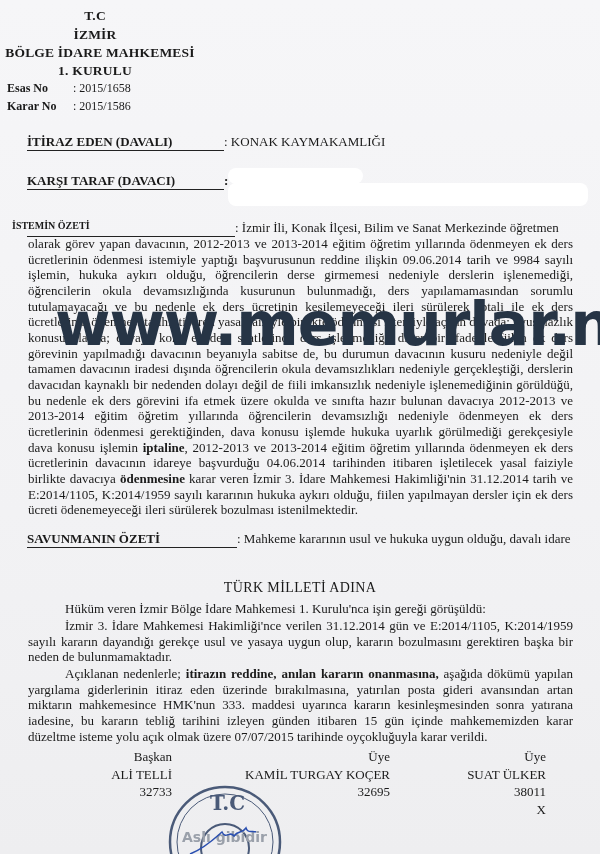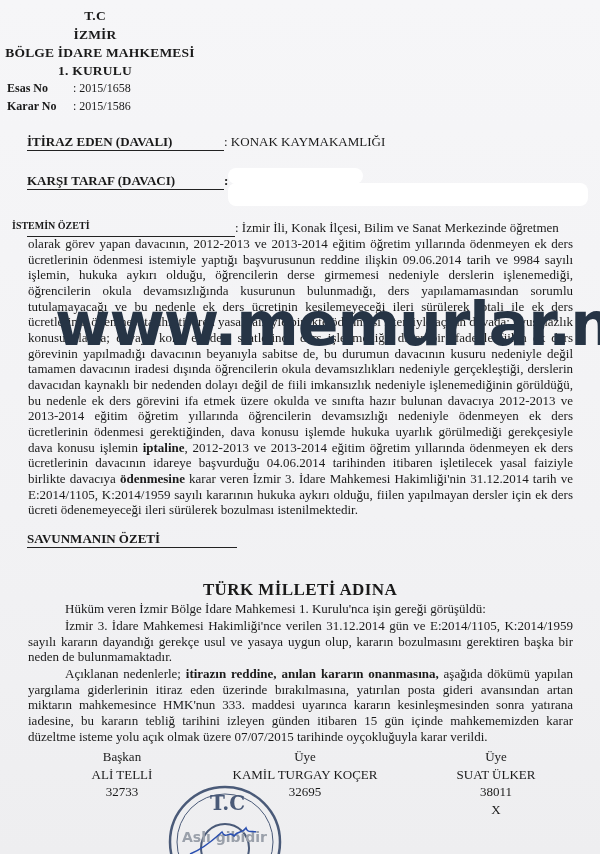--- a/index.html
+++ b/index.html
@@ -17,22 +17,22 @@
   .abs { position:absolute; }
   .hdr { font-weight:bold; font-size:13.5px; text-align:center; letter-spacing:0.2px; }
   .meta { font-weight:bold; font-size:12px; }
   .meta .val { font-weight:normal; }
   .label-line { position:absolute; height:1px; background:#222; }
   .body-text { font-size:13px; line-height:15.65px; text-align:justify; text-align-last:left; }
   .body-text b { font-weight:bold; }
   .para { position:absolute; left:28px; width:545px; }
   .indent { text-indent:37px; }
   .redact { position:absolute; background:#ffffff; border-radius:8px; }
-  .title-center { font-weight:bold; font-size:17px; text-align:center; letter-spacing:0.4px; }
-  .sig { position:absolute; font-size:13px; text-align:center; line-height:17.5px; }
+  .title-center { font-weight:normal; font-size:14px; text-align:center; letter-spacing:0.4px; }
+  .sig { position:absolute; font-size:13px; text-align:right; line-height:17.5px; }
   .watermark {
     position:absolute; left:55px; top:296px; width:500px;
     font-family:"DejaVu Sans", sans-serif; font-weight:bold;
     font-size:60px; line-height:56px; color:#263445; letter-spacing:-1px;
     text-align:center;
   }
   .stamp { position:absolute; left:160px; top:780px; }
   .stamp-text { font-family:"DejaVu Sans", sans-serif; font-weight:bold; font-size:14px; fill:#9aa0aa; }
 </style>
 </head>
@@ -62,20 +62,21 @@
   <div class="redact" style="left:228px;top:168px;width:135px;height:16px;"></div>
   <div class="redact" style="left:228px;top:183px;width:360px;height:23px;"></div>
 
   <div class="abs" style="left:12px;top:220px;font-size:10px;font-weight:bold;">İSTEMİN ÖZETİ</div>
   <div class="label-line" style="left:27px;top:236px;width:208px;"></div>
   <div class="abs body-text" style="left:235px;top:220px;width:338px;">: İzmir İli, Konak İlçesi, Bilim ve Sanat Merkezinde öğretmen</div>
   <div class="para body-text" style="top:236px;"><span>olarak görev yapan davacının, 2012-2013 ve 2013-2014 eğitim öğretim yıllarında ödenmeyen ek ders ücretlerinin ödenmesi istemiyle yaptığı başvurusunun reddine ilişkin 09.06.2014 tarih ve 9984 sayılı işlemin, hukuka aykırı olduğu, öğrencilerin derse girmemesi nedeniyle derslerin işlenemediği, öğrencilerin okula devamsızlığında kusurunun bulunmadığı, ders yapılamamasından sorumlu tutulamayacağı ve bu nedenle ek ders ücretinin kesilemeyeceği ileri sürülerek iptali ile ek ders ücretlerinin ödenmesi tarihi itibaren yasal faiziyle birlikte ödenmesi istemiyle açılan davada; uyuşmazlık konusu olayda; davaya konu ek ders saatlerinde ders işlenmediği, diğer bir ifadeyle fiilen ek ders görevinin yapılmadığı davacının beyanıyla sabitse de, bu durumun davacının kusuru nedeniyle değil tamamen davacının iradesi dışında öğrencilerin okula devamsızlıkları nedeniyle gerçekleştiği, derslerin davacıdan kaynaklı bir nedenden dolayı değil de fiili imkansızlık nedeniyle işlenemediğinin görüldüğü, bu nedenle ek ders görevini ifa etmek üzere okulda ve sınıfta hazır bulunan davacıya 2012-2013 ve 2013-2014 eğitim öğretim yıllarında öğrencilerin devamsızlığı nedeniyle ödenmeyen ek ders ücretlerinin ödenmesi gerektiğinden, dava konusu işlemde hukuka uyarlık görülmediği gerekçesiyle dava konusu işlemin </span><b>iptaline</b><span>, 2012-2013 ve 2013-2014 eğitim öğretim yıllarında ödenmeyen ek ders ücretlerinin davacının idareye başvurduğu 04.06.2014 tarihinden itibaren işletilecek yasal faiziyle birlikte davacıya </span><b>ödenmesine</b><span> karar veren İzmir 3. İdare Mahkemesi Hakimliği'nin 31.12.2014 tarih ve E:2014/1105, K:2014/1959 sayılı kararının hukuka aykırı olduğu, fiilen yapılmayan dersler için ek ders ücreti ödenemeyeceği ileri sürülerek bozulması istenilmektedir.</span></div>
 
   <div class="abs" style="left:27px;top:531px;font-size:13px;font-weight:bold;">SAVUNMANIN ÖZETİ</div>
   <div class="label-line" style="left:27px;top:547px;width:210px;"></div>
+  <div class="abs body-text" style="left:237px;top:531px;width:336px;">: Mahkeme kararının usul ve hukuka uygun olduğu, davalı idare</div>
 
   <div class="abs title-center" style="left:0;top:580px;width:600px;">TÜRK MİLLETİ ADINA</div>
   <div class="para body-text indent" style="top:601px;">Hüküm veren İzmir Bölge İdare Mahkemesi 1. Kurulu'nca işin gereği görüşüldü:</div>
   <div class="para body-text indent" style="top:618px;">İzmir 3. İdare Mahkemesi Hakimliği'nce verilen 31.12.2014 gün ve E:2014/1105, K:2014/1959 sayılı kararın dayandığı gerekçe usul ve yasaya uygun olup, kararın bozulmasını gerektiren başka bir neden de bulunmamaktadır.</div>
   <div class="para body-text indent" style="top:666px;"><span>Açıklanan nedenlerle; </span><b>itirazın reddine, anılan kararın onanmasına,</b><span> aşağıda dökümü yapılan yargılama giderlerinin itiraz eden üzerinde bırakılmasına, yatırılan posta gideri avansından artan miktarın mahkemesince HMK'nun 333. maddesi uyarınca kararın kesinleşmesinden sonra yatırana iadesine, bu kararın tebliğ tarihini izleyen günden itibaren 15 gün içinde mahkememizden karar düzeltme isteme yolu açık olmak üzere 07/07/2015 tarihinde oyçokluğuyla karar verildi.</span></div>
 
   <div class="watermark">www.memurlar.net</div>
 
   <div class="sig" style="left:72px;top:748px;width:100px;">
     <div>Başkan</div>

